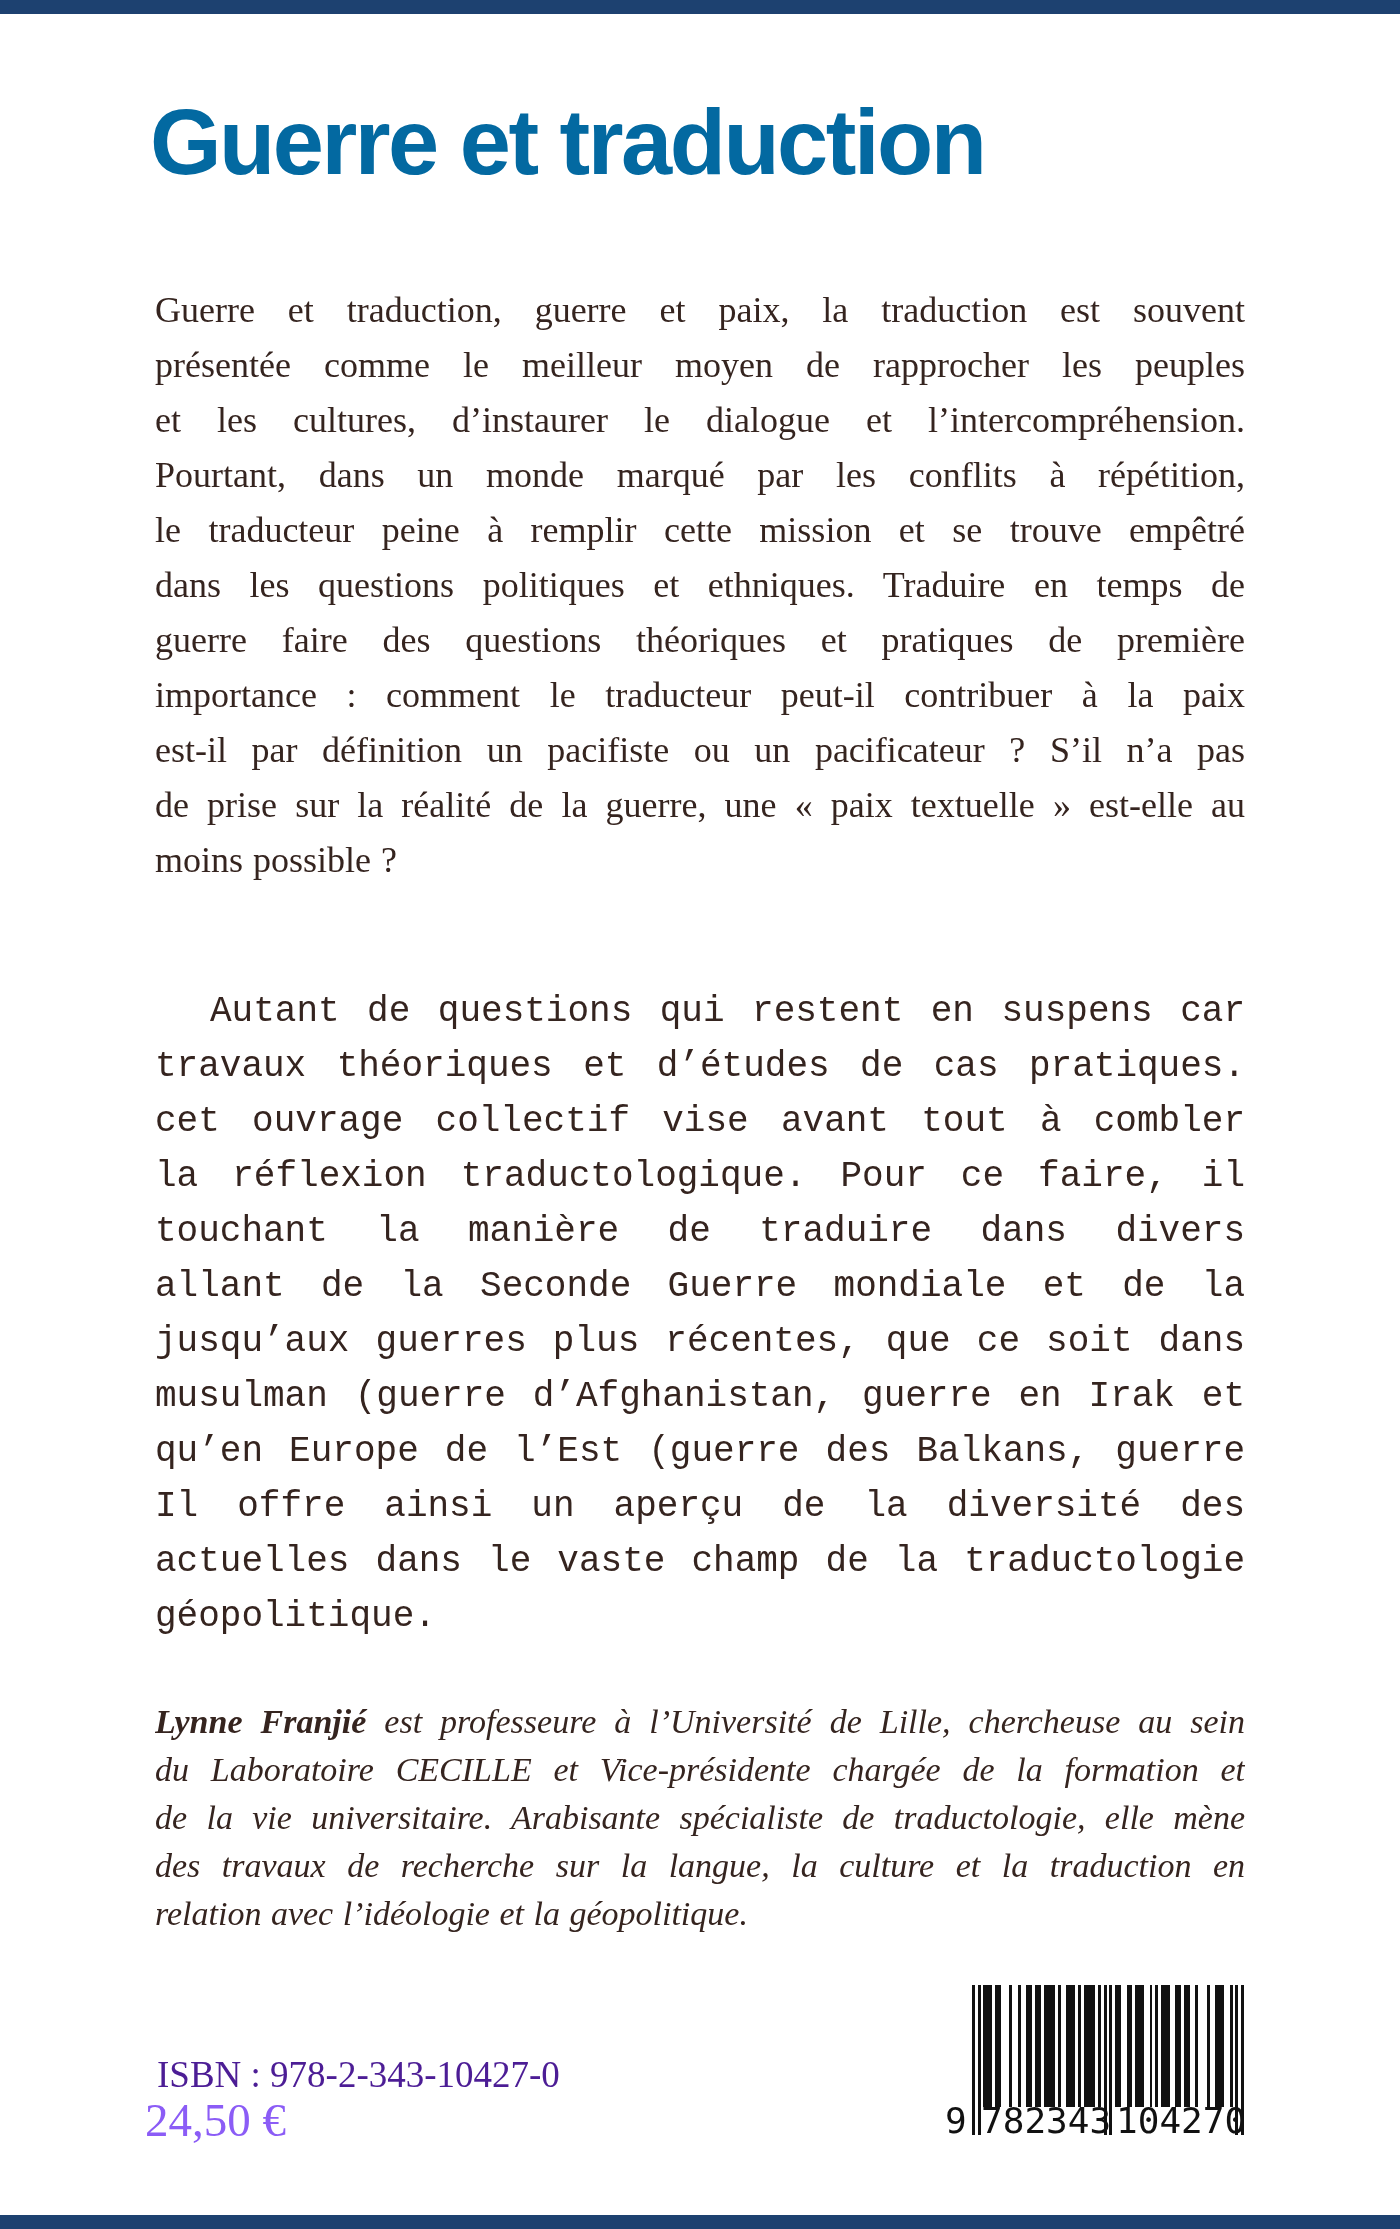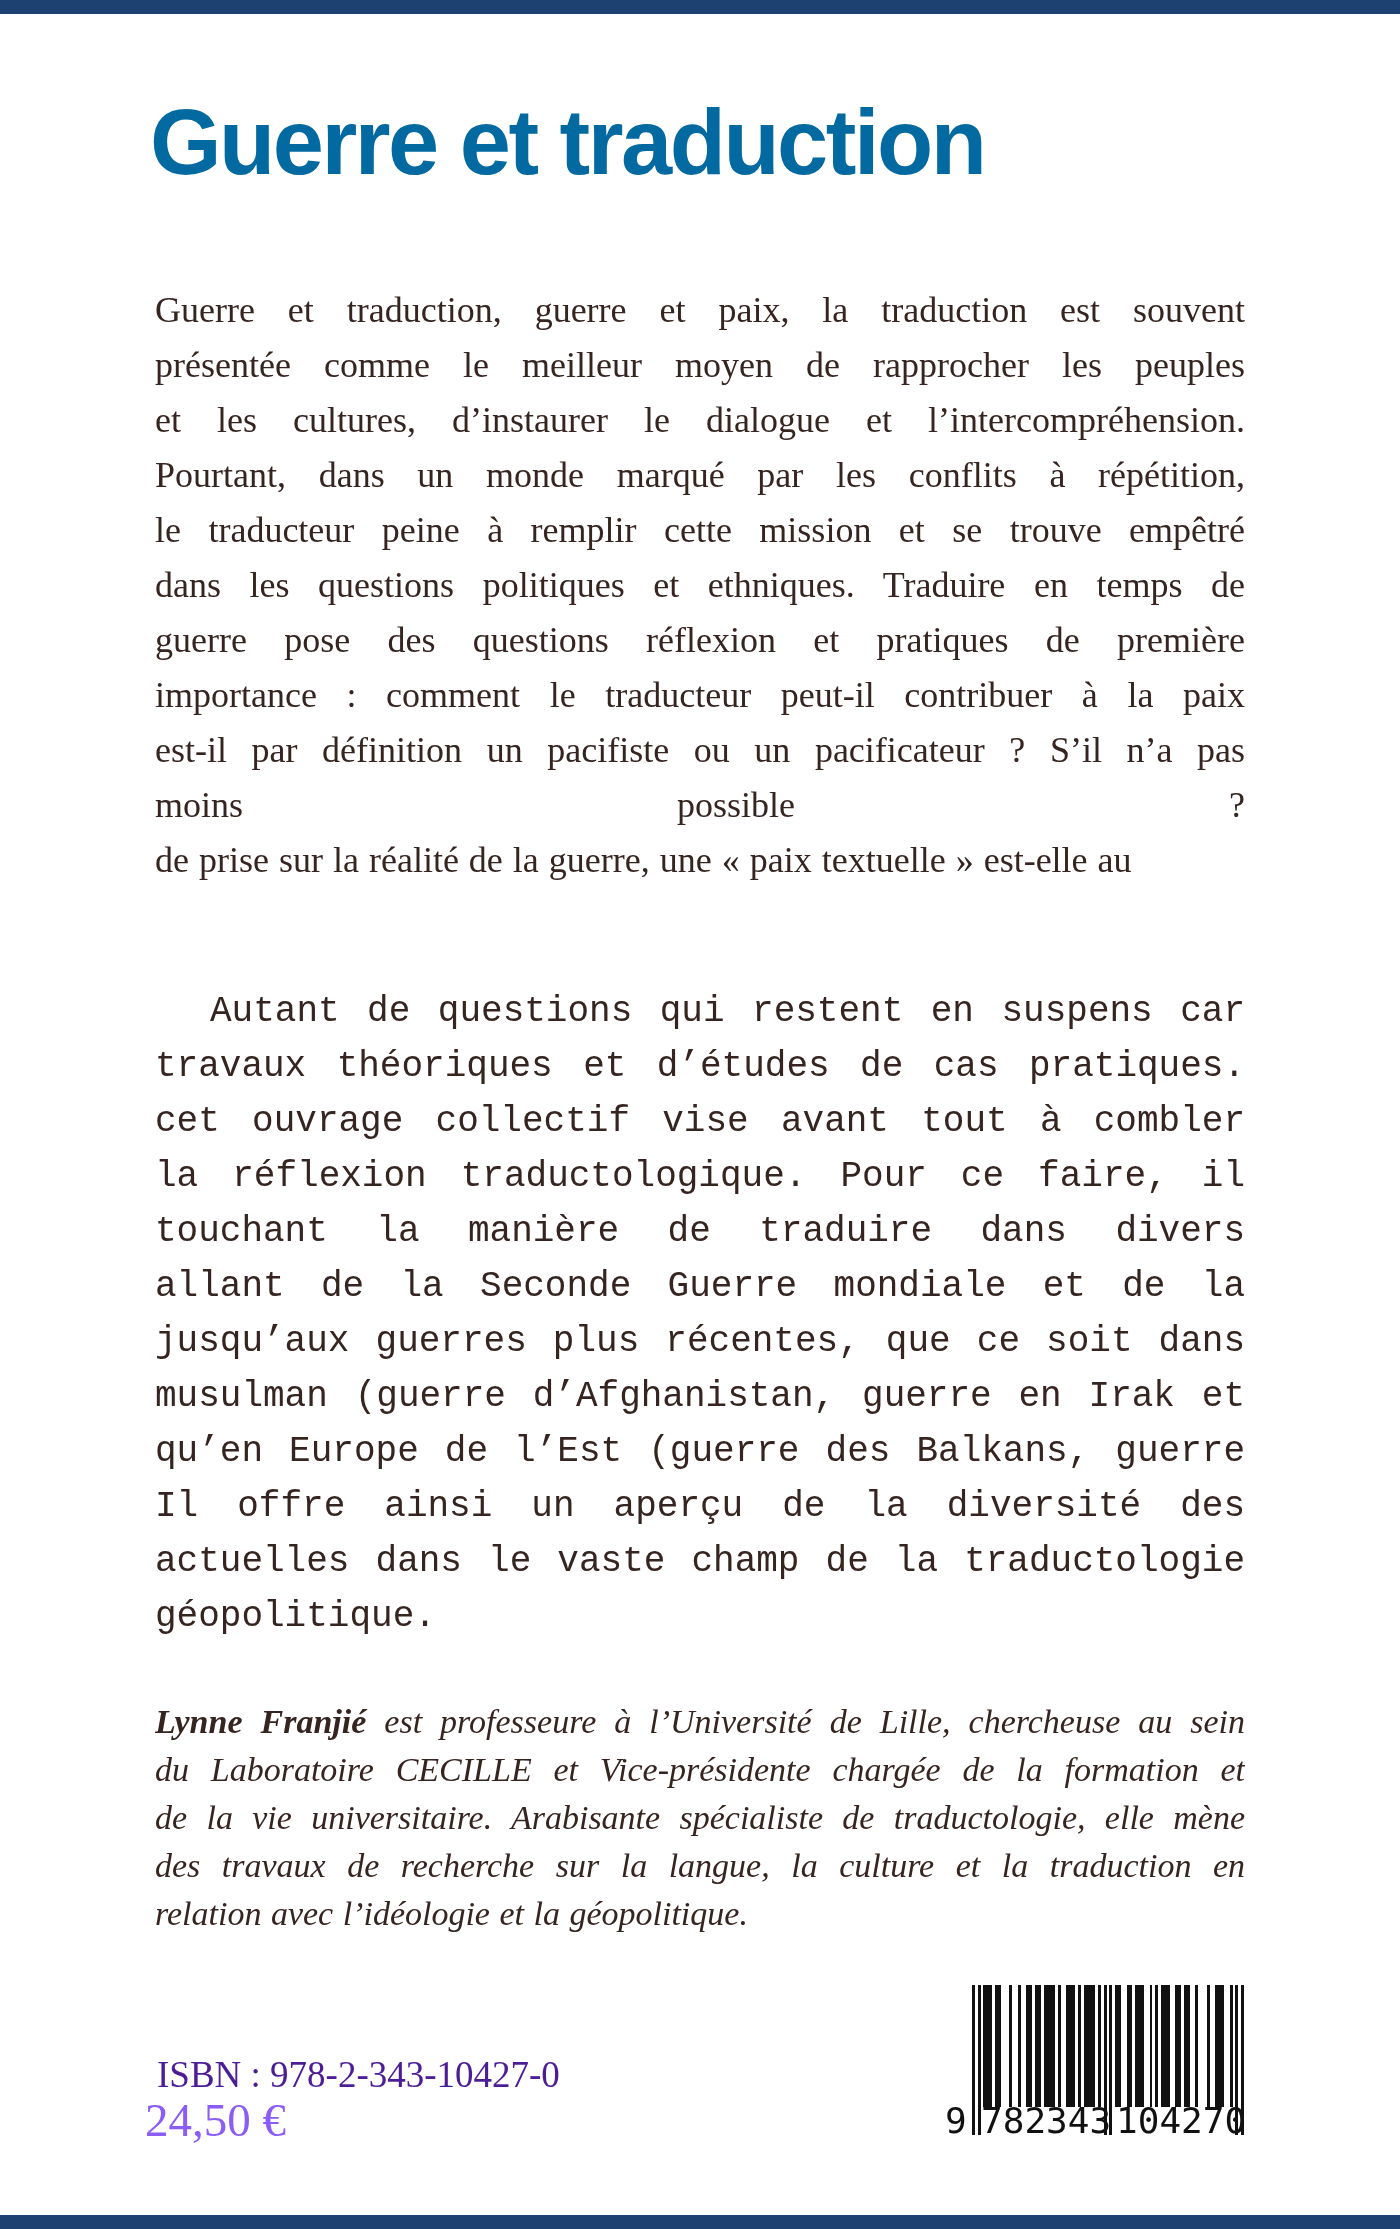--- a/index.html
+++ b/index.html
@@ -79,25 +79,25 @@
 
 <h1 class="title">Guerre et traduction</h1>
 
 <section class="para p1">
     <div class="jline">Guerre et traduction, guerre et paix, la traduction est souvent</div>
     <div class="jline">présentée comme le meilleur moyen de rapprocher les peuples</div>
     <div class="jline">et les cultures, d’instaurer le dialogue et l’intercompréhension.</div>
     <div class="jline">Pourtant, dans un monde marqué par les conflits à répétition,</div>
     <div class="jline">le traducteur peine à remplir cette mission et se trouve empêtré</div>
     <div class="jline">dans les questions politiques et ethniques. Traduire en temps de</div>
-    <div class="jline">guerre pose des questions réflexion et pratiques de première</div>
+    <div class="jline">guerre faire des questions théoriques et pratiques de première</div>
     <div class="jline">importance : comment le traducteur peut-il contribuer à la paix</div>
     <div class="jline">est-il par définition un pacifiste ou un pacificateur ? S’il n’a pas</div>
+    <div class="jline">de prise sur la réalité de la guerre, une « paix textuelle » est-elle au</div>
     <div class="jline">moins possible ?</div>
-    <div class="jline">de prise sur la réalité de la guerre, une « paix textuelle » est-elle au</div>
   </section>
 
 <section class="para p2">
     <div class="jline" style="padding-left: 55px;">Autant de questions qui restent en suspens car il existe peu de</div>
     <div class="jline">travaux théoriques et d’études de cas pratiques. C’est pourquoi,</div>
     <div class="jline">cet ouvrage collectif vise avant tout à combler une lacune dans</div>
     <div class="jline">la réflexion traductologique. Pour ce faire, il propose des études</div>
     <div class="jline">touchant la manière de traduire dans divers contextes guerriers,</div>
     <div class="jline">allant de la Seconde Guerre mondiale et de la guerre froide,</div>
     <div class="jline">jusqu’aux guerres plus récentes, que ce soit dans le monde arabo-</div>

